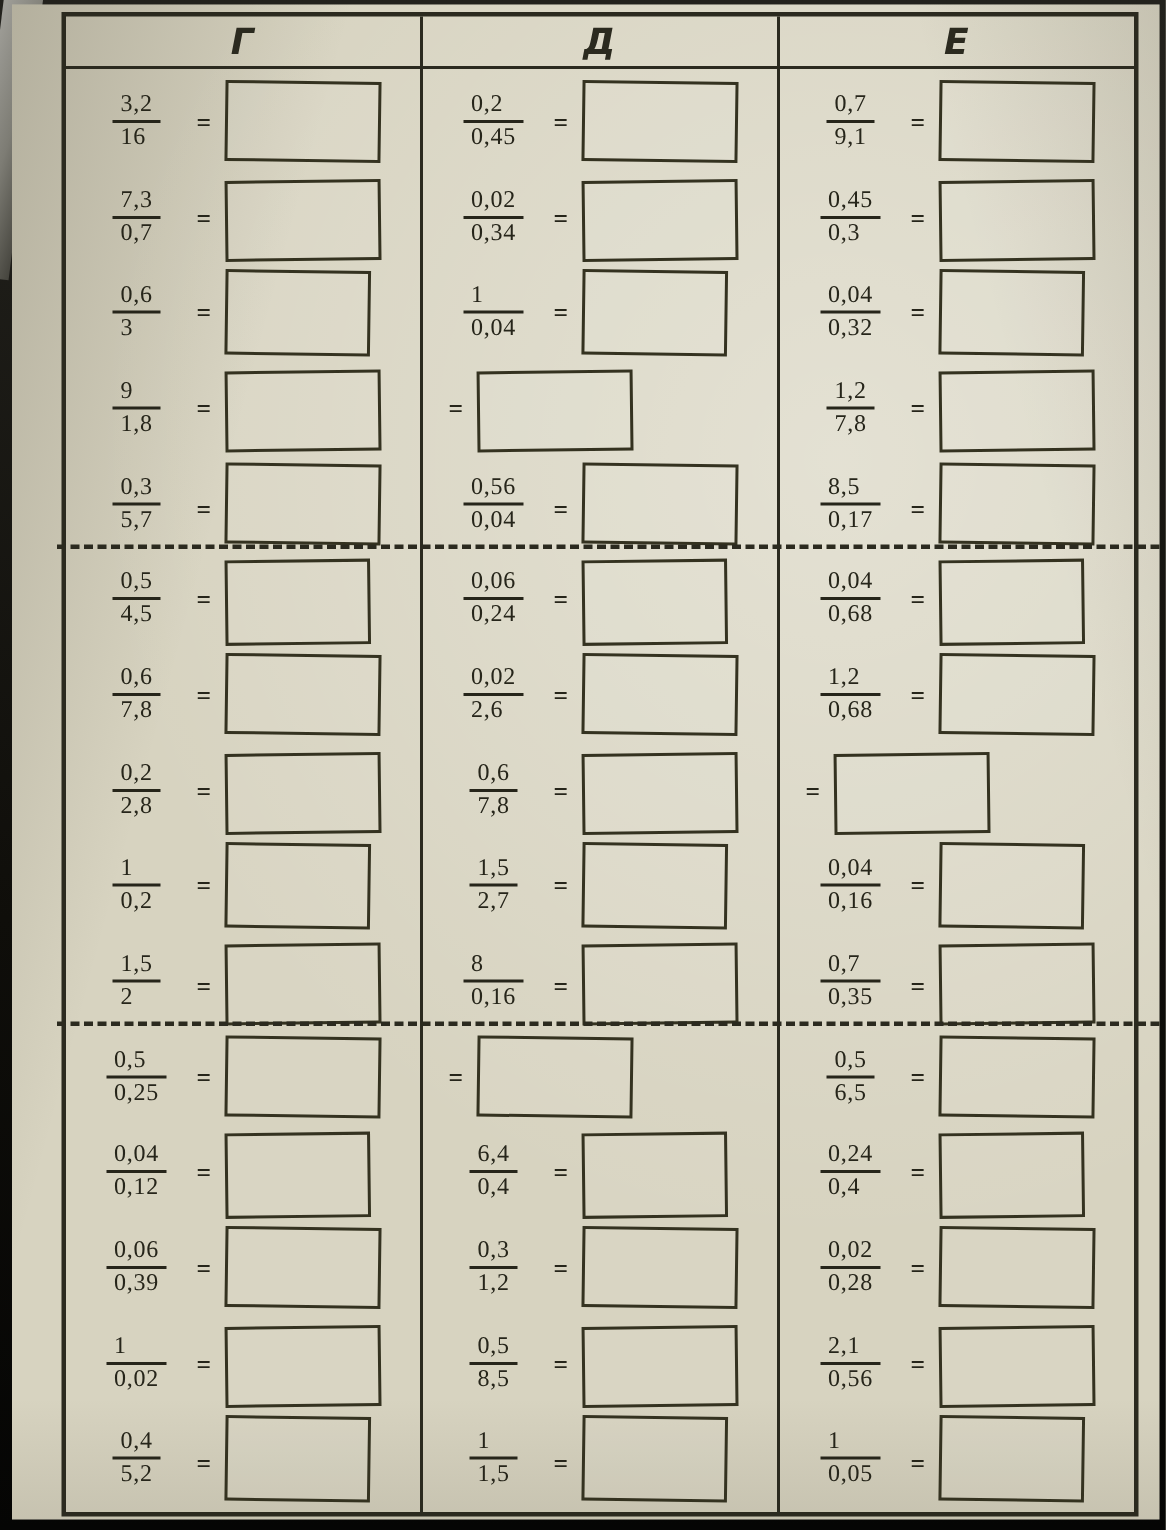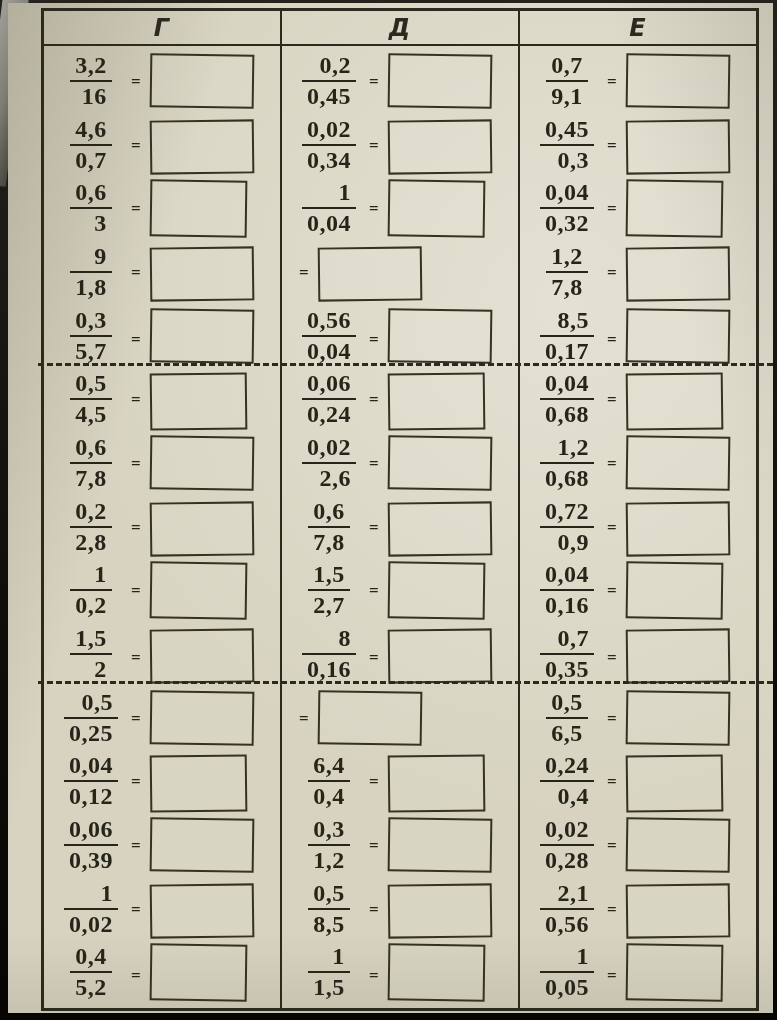--- a/index.html
+++ b/index.html
@@ -43,22 +43,22 @@
     border-bottom:2.5px solid #2b2a1f;
     display:flex; align-items:center; justify-content:center;
     font-family:"DejaVu Sans","Liberation Sans",sans-serif;
     font-weight:bold; font-style:italic;
     font-size:24px; color:#2b2a1f; letter-spacing:1px;
   }
   .rows { flex:1; display:flex; flex-direction:column; padding:3px 0 4px; }
   .row { flex:1; display:flex; align-items:center; padding-left:12px; }
   .frac-wrap { width:70px; display:flex; justify-content:center; flex:0 0 70px; }
   .fraction {
-    display:inline-block; text-align:right;
-    color:#26251a; font-weight:bold; font-size:24px; line-height:1.12;
+    display:inline-block; text-align:left;
+    color:#26251a; font-weight:normal; font-size:16px; line-height:1.12;
     letter-spacing:0.5px;
   }
   .num { display:block; padding:0 5px 1px; border-bottom:2.5px solid #26251a; }
   .den { display:block; padding:1px 5px 0; }
   .eq {
     font-weight:bold; font-size:17px; color:#26251a;
     margin:0 9px 0 5px; transform:translateY(1px);
   }
   .answer-box {
     width:100px; height:50px; flex:0 0 auto;
@@ -93,21 +93,21 @@
                   <span class="num">3,2</span>
                   <span class="den">16</span>
                 </div>
               </div>
               <span class="eq">=</span>
               <div class="answer-box"></div>
             </div>
             <div class="row">
               <div class="frac-wrap">
                 <div class="fraction">
-                  <span class="num">4,6</span>
+                  <span class="num">7,3</span>
                   <span class="den">0,7</span>
                 </div>
               </div>
               <span class="eq">=</span>
               <div class="answer-box"></div>
             </div>
             <div class="row">
               <div class="frac-wrap">
                 <div class="fraction">
                   <span class="num">0,6</span>
@@ -449,26 +449,20 @@
               <div class="frac-wrap">
                 <div class="fraction">
                   <span class="num">1,2</span>
                   <span class="den">0,68</span>
                 </div>
               </div>
               <span class="eq">=</span>
               <div class="answer-box"></div>
             </div>
             <div class="row">
-              <div class="frac-wrap">
-                <div class="fraction">
-                  <span class="num">0,72</span>
-                  <span class="den">0,9</span>
-                </div>
-              </div>
               <span class="eq">=</span>
               <div class="answer-box"></div>
             </div>
             <div class="row">
               <div class="frac-wrap">
                 <div class="fraction">
                   <span class="num">0,04</span>
                   <span class="den">0,16</span>
                 </div>
               </div>

